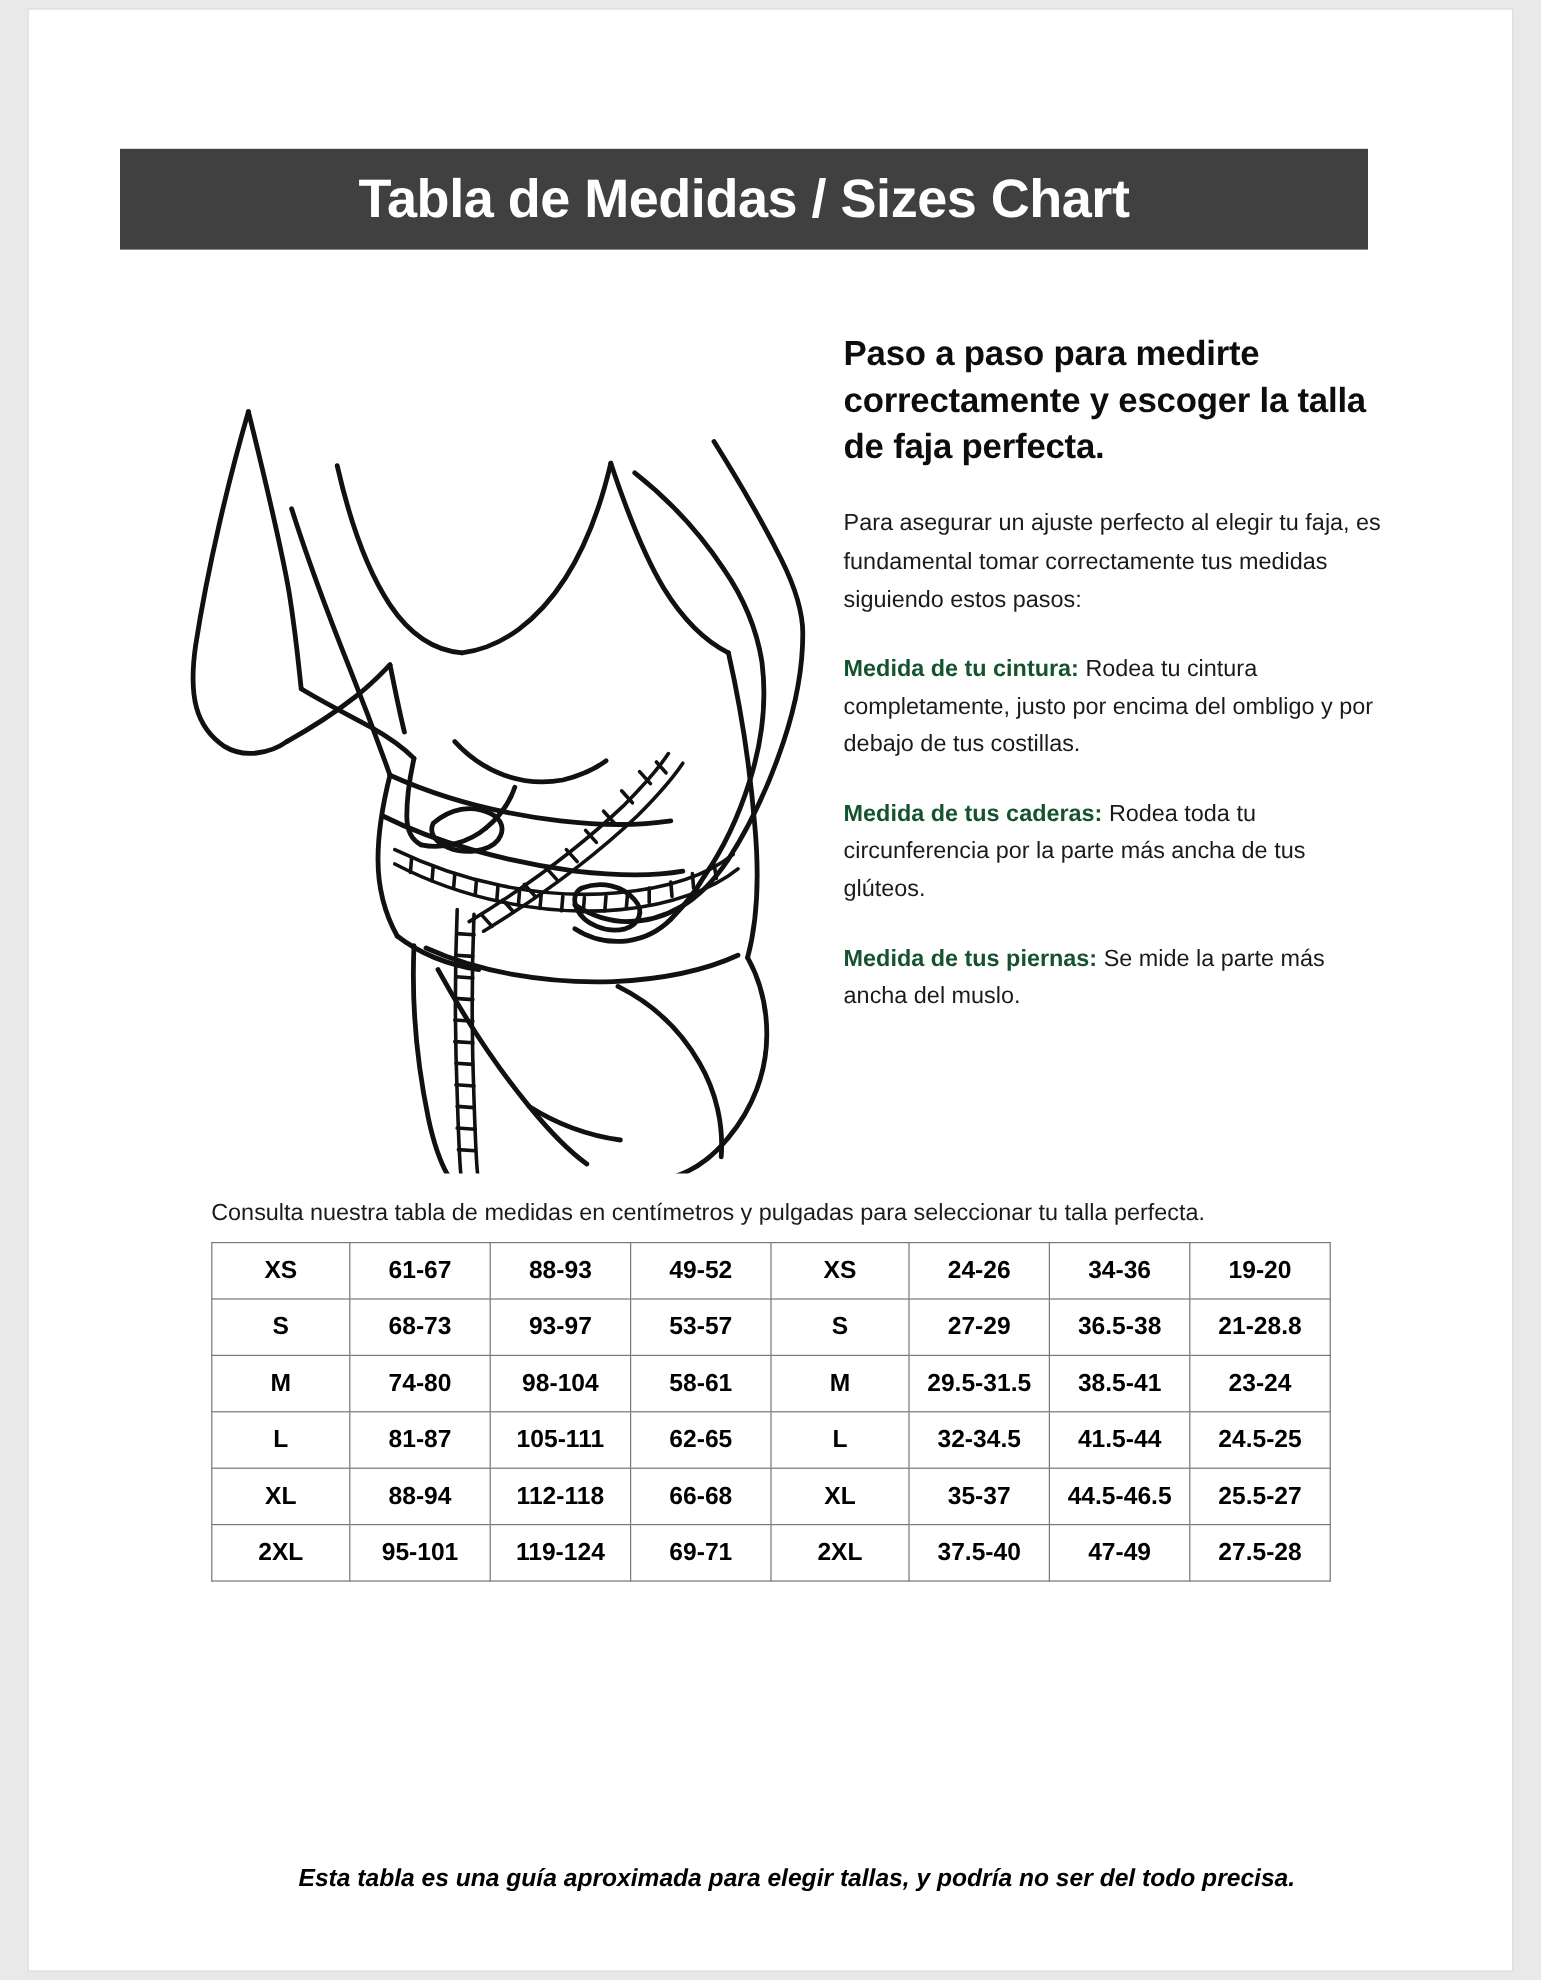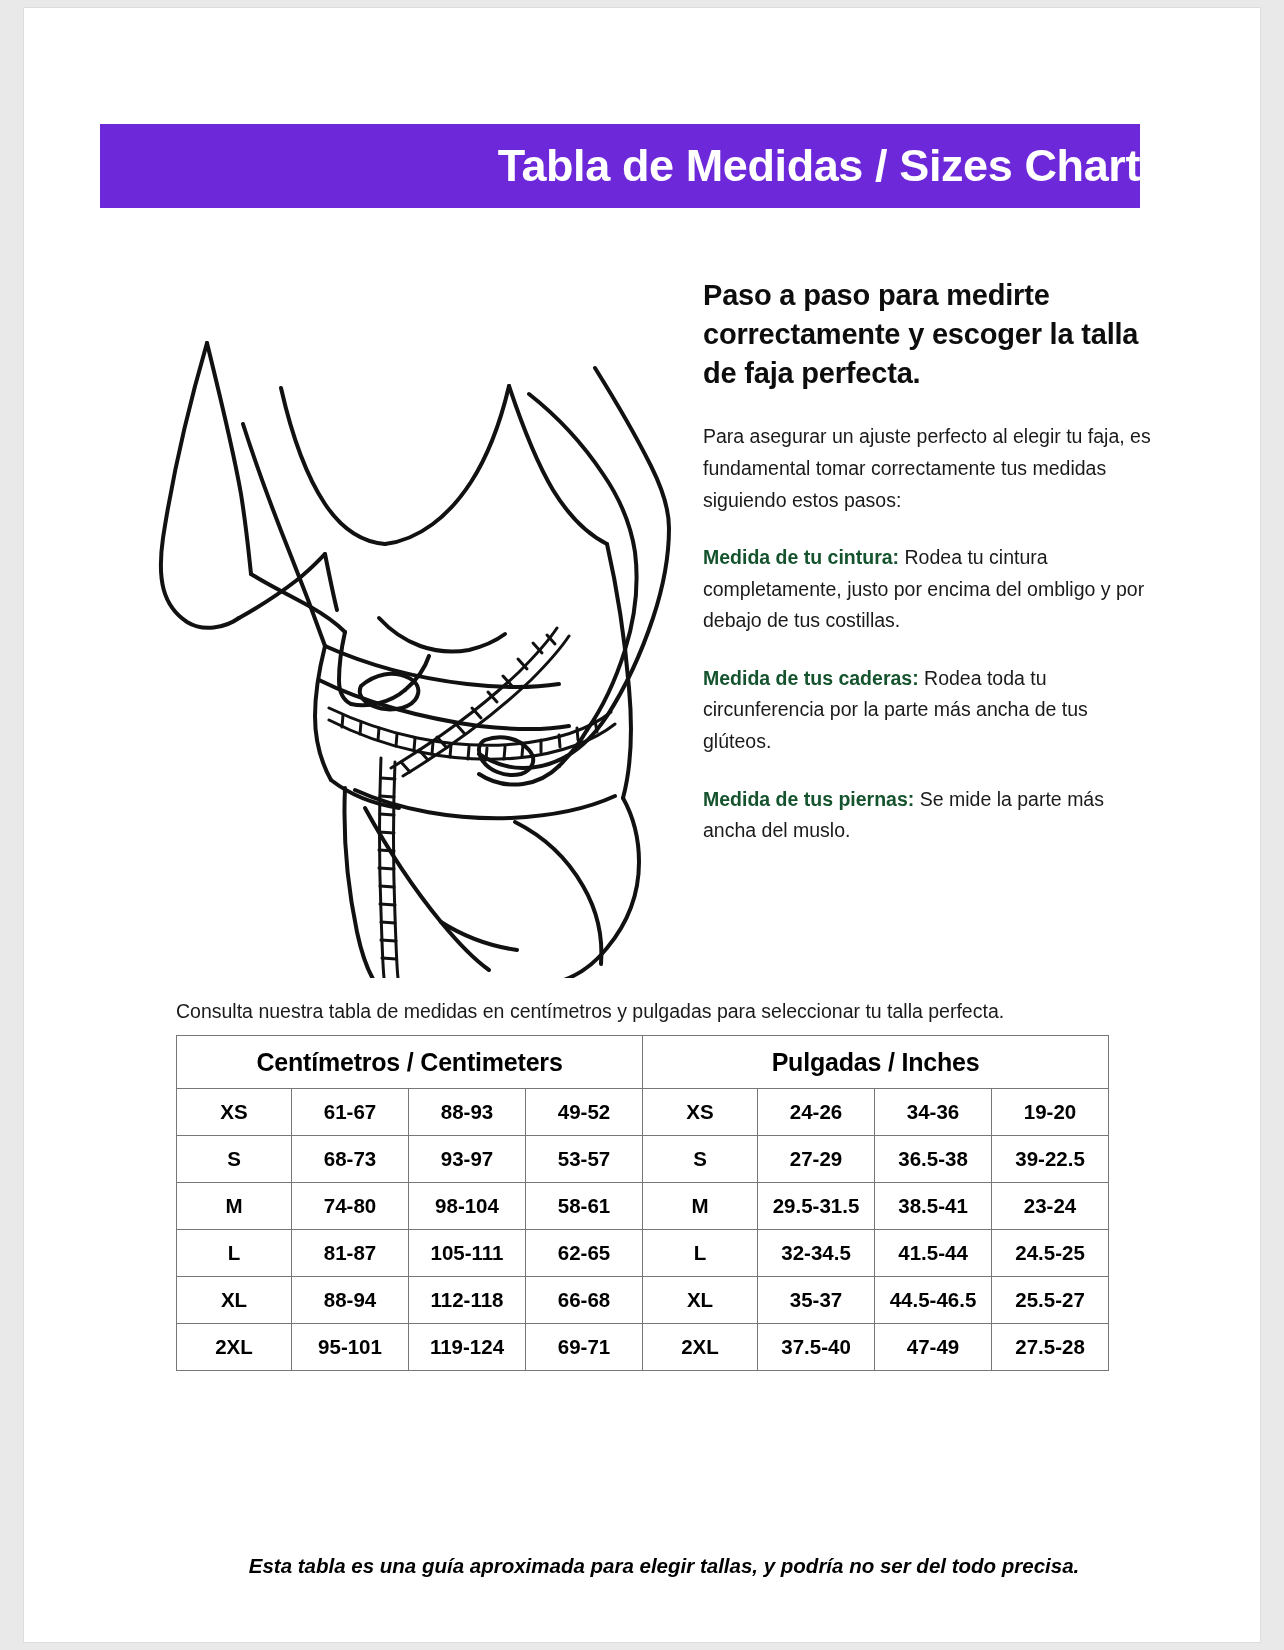--- a/index.html
+++ b/index.html
@@ -24,24 +24,24 @@
     overflow: hidden;
   }
 
   
   .title-banner {
     position: absolute;
     left: 76px;
     top: 116px;
     width: 1040px;
     height: 84px;
-    background: #6d28d9;
+    background: #404040;
     display: flex;
     align-items: center;
-    justify-content: flex-end;
+    justify-content: center;
   }
   .title-banner .title-text {
     color: #ffffff;
     font-size: 45px;
     font-weight: bold;
     letter-spacing: -0.4px;
     white-space: nowrap;
     font-family: "Liberation Sans", sans-serif;
   }
 
@@ -281,45 +281,41 @@
       <col class="c-size">
         <col class="c-val">
         <col class="c-val">
         <col class="c-val">
       <col class="c-size">
         <col class="c-val">
         <col class="c-val">
         <col class="c-val">
     </colgroup>
     <thead>
-      <tr>
-        <th class="group-head" colspan="4">Centímetros / Centimeters</th>
-        <th class="group-head" colspan="4">Pulgadas / Inches</th>
-      </tr>
     </thead>
     <tbody>
       <tr>
         <td>XS</td>
         <td>61-67</td>
         <td>88-93</td>
         <td>49-52</td>
         <td>XS</td>
         <td>24-26</td>
         <td>34-36</td>
         <td>19-20</td>
       </tr>
       <tr>
         <td>S</td>
         <td>68-73</td>
         <td>93-97</td>
         <td>53-57</td>
         <td>S</td>
         <td>27-29</td>
         <td>36.5-38</td>
-        <td>39-22.5</td>
+        <td>21-28.8</td>
       </tr>
       <tr>
         <td>M</td>
         <td>74-80</td>
         <td>98-104</td>
         <td>58-61</td>
         <td>M</td>
         <td>29.5-31.5</td>
         <td>38.5-41</td>
         <td>23-24</td>

